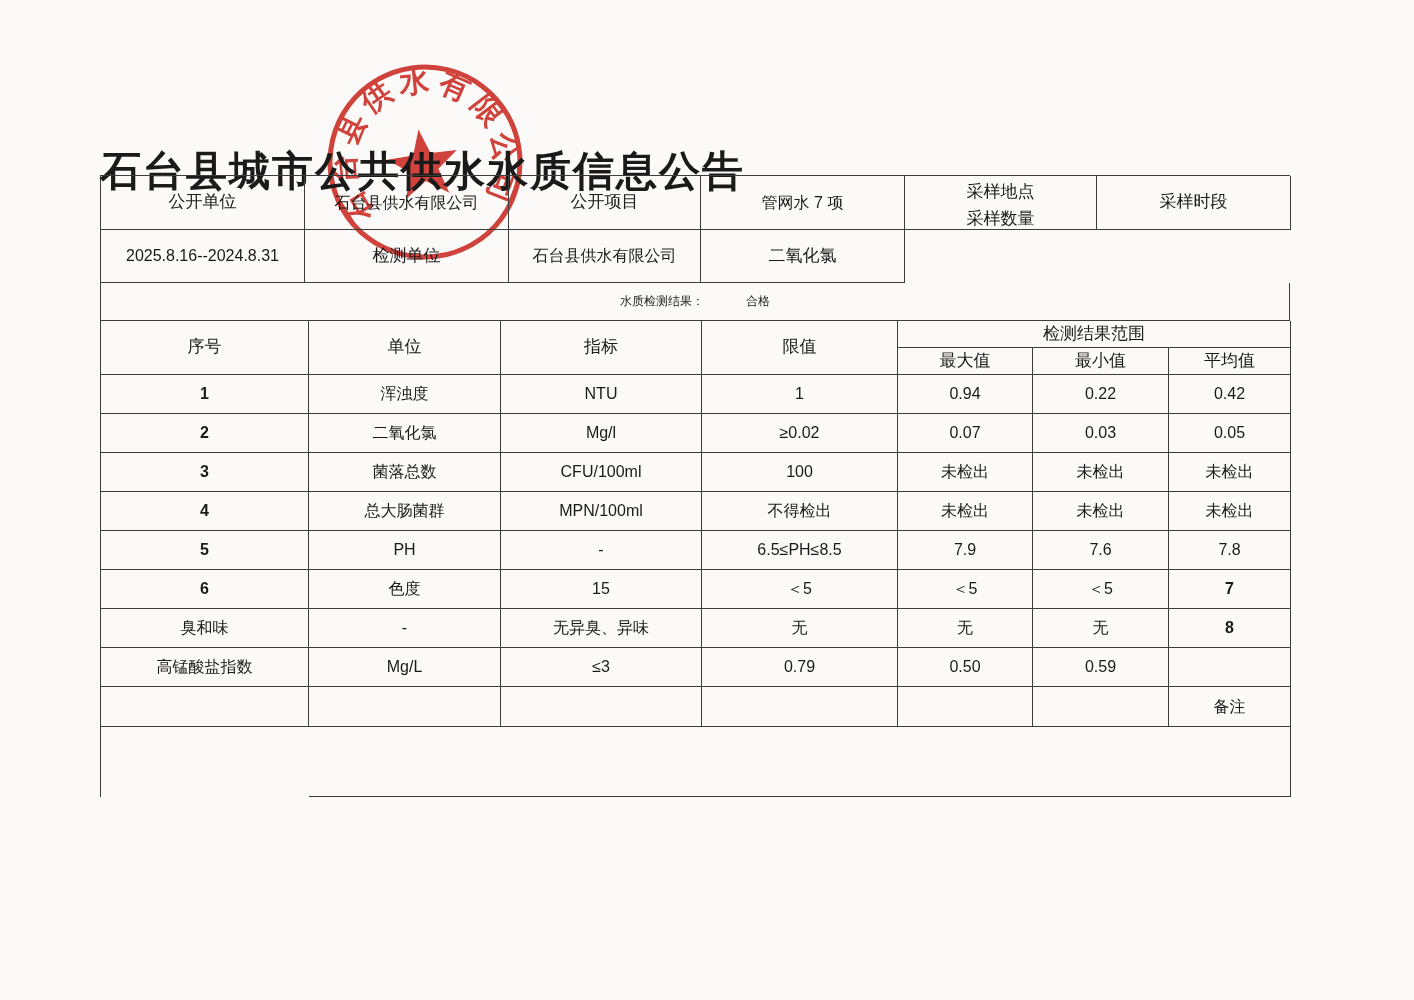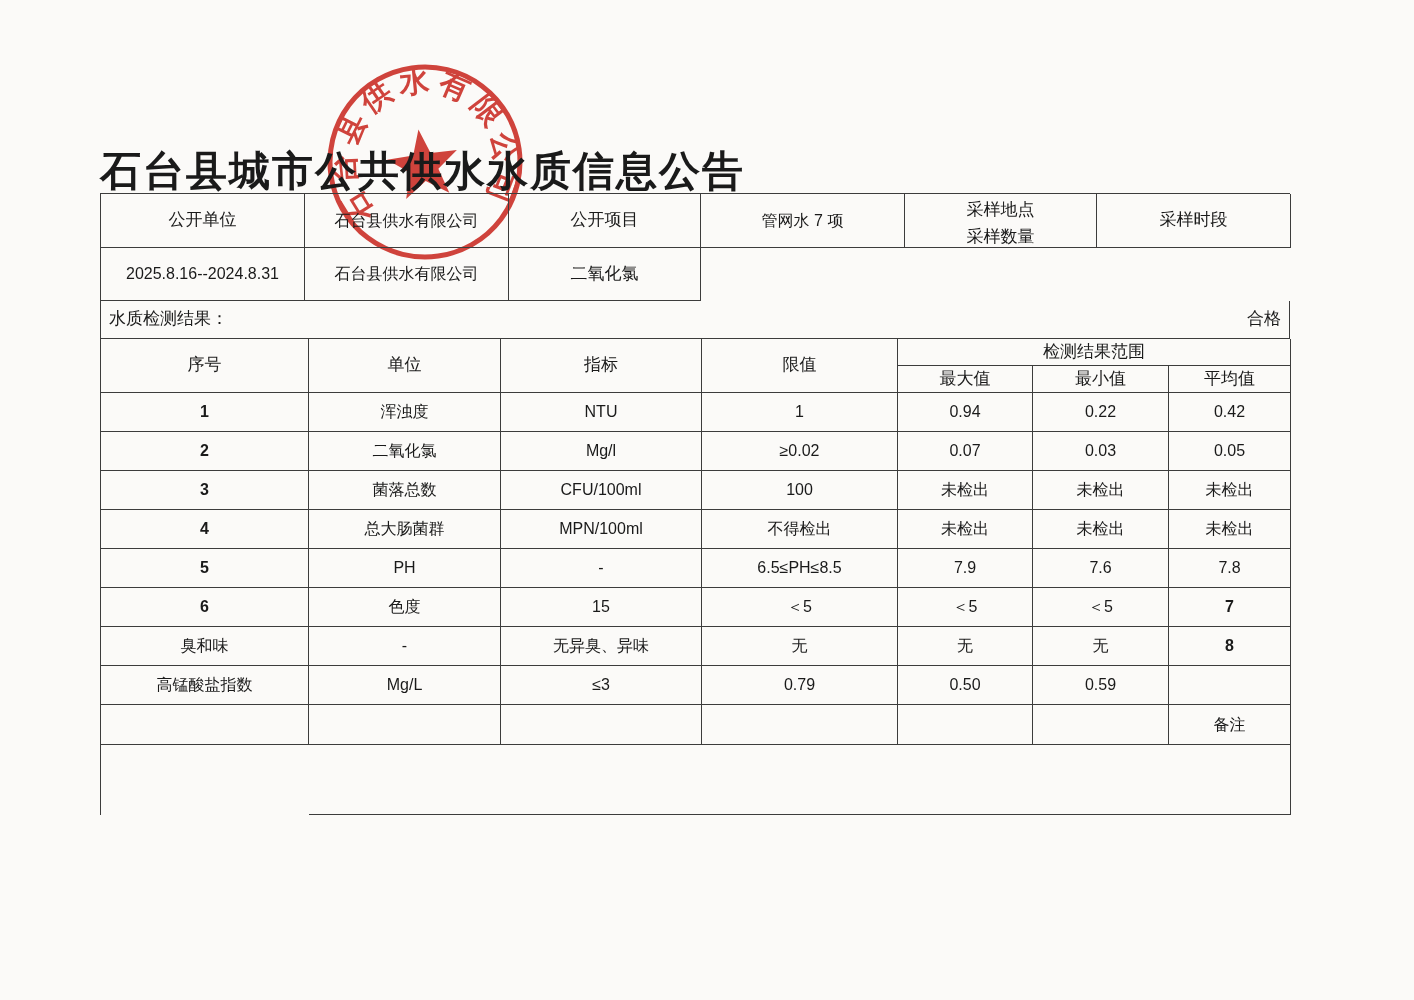--- a/index.html
+++ b/index.html
@@ -8,34 +8,34 @@
   body {
     width:1414px; height:1000px; position:relative; overflow:hidden;
     background:#fbfaf8; color:var(--ink);
     font-family:"Liberation Sans","DejaVu Sans",sans-serif;
   }
   .page-title {
     position:absolute; left:100px; top:144px; width:1190px;
     text-align:left; font-size:41px; font-weight:bold; letter-spacing:2px;
   }
   .sheet {
-    position:absolute; left:100px; top:193px; width:1190px;
+    position:absolute; left:100px; top:175px; width:1190px;
     border-top:1px solid var(--line); border-left:1px solid var(--line);
     background:transparent;
   }
   .cell {
     border-right:1px solid var(--line); border-bottom:1px solid var(--line);
     display:flex; align-items:center; justify-content:center;
     text-align:center; font-size:16px; line-height:1.45; padding:2px 8px;
   }
   .info-grid { display:grid; grid-template-columns:204px 204px 192px 204px 192px 194px; grid-template-rows:54px 53px; }
   .info-grid .label { font-size:17px; }
   .two-line { flex-direction:column; justify-content:flex-start; line-height:1.6; }
   .result-row { display:flex; height:38px; }
-  .result-row .cell { flex:1; gap:42px; font-size:17px;justify-content:space-between; }
+  .result-row .cell { flex:1; gap:42px; font-size:12px; }
   .main-grid { display:grid; grid-template-columns:208px 192px 201px 196px 135px 136px 122px; grid-template-rows:27px 27px repeat(8,39px) 40px 70px; }
   .hdr { font-size:17px; }
   .rowspan2 { grid-row:1 / span 2; }
   .range-group { grid-column:5 / span 3; grid-row:1; }
   .sub-max { grid-column:5; grid-row:2; }
   .sub-min { grid-column:6; grid-row:2; }
   .sub-avg { grid-column:7; grid-row:2; }
   .col-no { font-weight:bold; }
   .remark-value { grid-column:2 / span 6; }
   .stamp {
@@ -71,20 +71,21 @@
     <div class="cell">石台县供水有限公司</div>
     <div class="cell label">公开项目</div>
     <div class="cell">管网水 7 项</div>
     <div class="cell label two-line">
       <span>采样地点</span>
       <span>采样数量</span>
     </div>
 
     <div class="cell label">采样时段</div>
     <div class="cell">2025.8.16--2024.8.31</div>
+    <div class="cell label">检测单位</div>
     <div class="cell">石台县供水有限公司</div>
     <div class="cell label">二氧化氯</div>
   </div>
 
   <div class="result-row">
     <div class="cell">
       <span>水质检测结果：</span>
       <span>合格</span>
     </div>
   </div>

